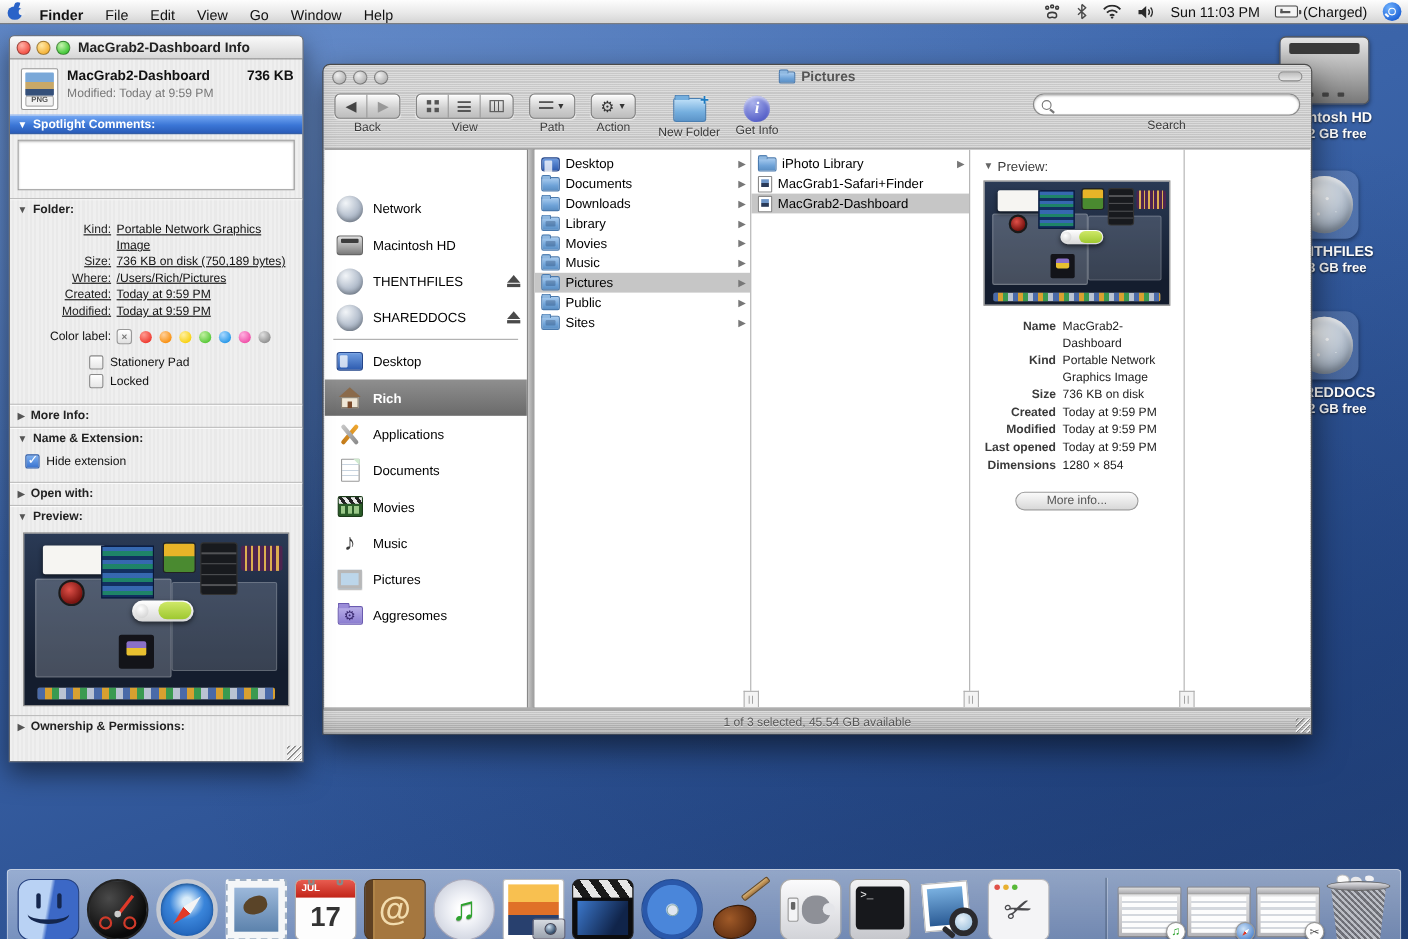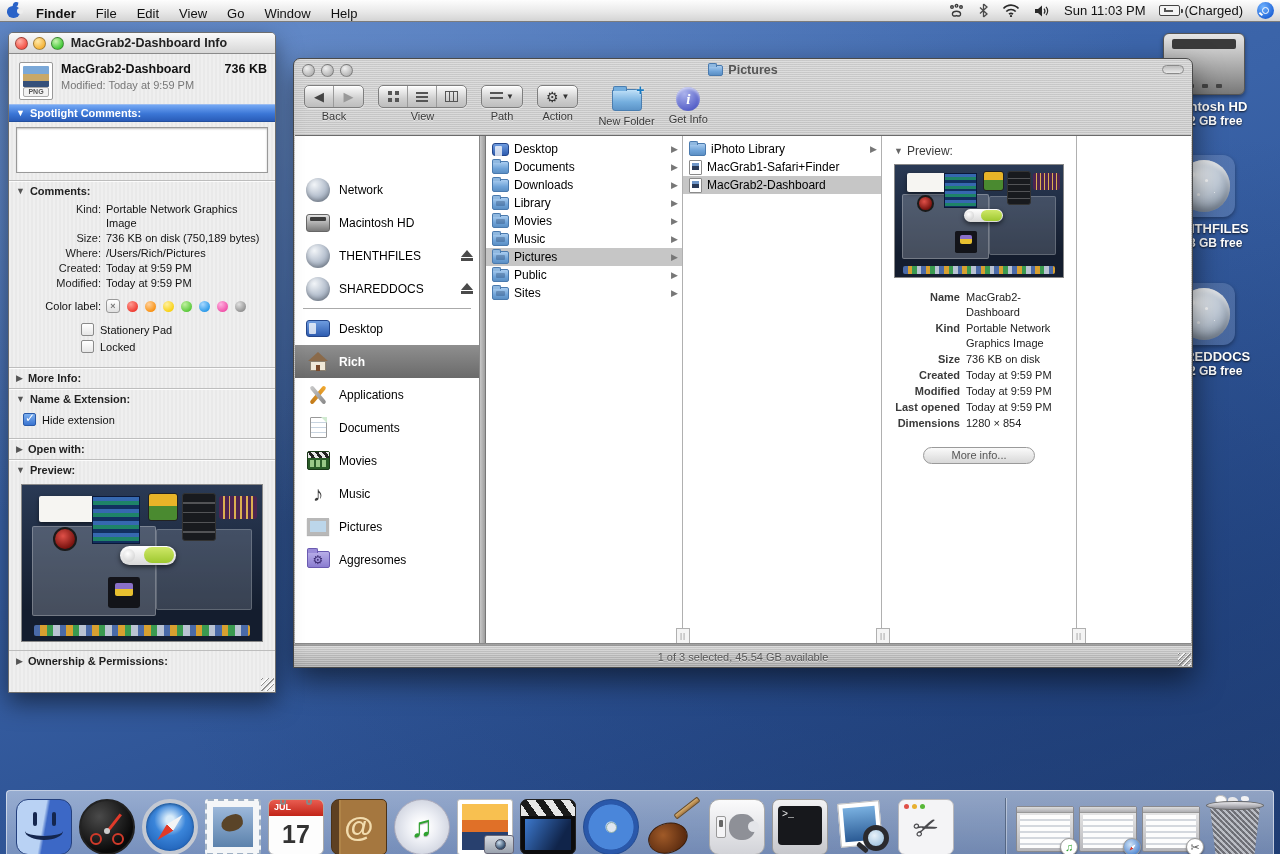--- a/index.html
+++ b/index.html
@@ -69,21 +69,21 @@
   .info-head .sz{font-size:12.5px;font-weight:bold;float:right;}
   .info-head .mod{color:#777;font-size:11px;margin-top:3px;}
   .head-text{flex:1;}
   .head-row{display:flex;justify-content:space-between;gap:6px;}
   .spot-bar{height:18px;background:linear-gradient(#74a8f4,#3b76d6 55%,#2a5cb8);display:flex;align-items:center;gap:5px;padding:0 7px;color:#fff;font-weight:bold;border-top:1px solid #9bbcf0;border-bottom:1px solid #23509e;}
   .spot-bar .tri{color:#fff;font-size:9px;}
   .comment-box{margin:5px 7px 7px 7px;height:46px;background:#fff;border:1px solid #999;box-shadow:inset 0 1px 2px rgba(0,0,0,.25);}
   .sec-line{border-top:1px solid #bdbdbd;box-shadow:0 1px 0 rgba(255,255,255,.8);}
   .sec-head{display:flex;align-items:center;gap:5px;padding:4px 7px;font-weight:bold;color:#222;}
   .sec-head .tri{font-size:9px;color:#555;}
-  .g-rows{padding:1px 8px 4px 4px;}
+  .g-rows{padding:1px 8px 4px 4px;text-decoration:underline;}
   .g-row{display:grid;grid-template-columns:88px 1fr;column-gap:5px;line-height:14px;margin-bottom:1px;}
   .g-row .gl{text-align:right;color:#222;}
   .g-row .gv{color:#111;}
   .label-row{display:grid;grid-template-columns:88px 1fr;column-gap:5px;align-items:center;padding:4px 8px 2px 4px;}
   .dots{display:flex;gap:7px;align-items:center;}
   .xbtn{width:14px;height:14px;border:1px solid #999;border-radius:3px;background:linear-gradient(#fff,#e0e0e0);color:#777;font-size:9px;font-weight:bold;text-align:center;line-height:12px;}
   .dot{width:11px;height:11px;border-radius:50%;}
   .d1{background:radial-gradient(circle at 35% 30%,#ff9a90,#ee3a30 75%);}
   .d2{background:radial-gradient(circle at 35% 30%,#ffd09a,#f89010 75%);}
   .d3{background:radial-gradient(circle at 35% 30%,#fff0a0,#f8d010 75%);}
@@ -433,20 +433,26 @@
       <span class="tb-label">Action</span>
     </div>
     <div class="tb-group" style="margin-left:6px;">
       <span class="newfolder-icon" style="margin-top:4px;"></span>
       <span class="tb-label" style="margin-top:2px;">New Folder</span>
     </div>
     <div class="tb-group">
       <span class="getinfo-icon" style="margin-top:2px;">i</span>
       <span class="tb-label">Get Info</span>
     </div>
+    <div class="search-wrap">
+      <div class="search-field">
+        <span class="mag"></span>
+      </div>
+      <span class="tb-label">Search</span>
+    </div>
   </div>
 
   <div class="f-body">
 
     <div class="sidebar">
       <div class="sb-item">
         <span class="sb-ic">
             <span class="ic-globe"></span>
           </span>
         <span>Network</span>
@@ -683,21 +689,21 @@
 
   <div class="spot-bar">
     <span class="tri">▼</span>
     <span>Spotlight Comments:</span>
   </div>
   <div class="comment-box"></div>
 
   <div class="sec-line"></div>
   <div class="sec-head">
     <span class="tri">▼</span>
-    <span>Comments:</span>
+    <span>Folder:</span>
   </div>
   <div class="g-rows">
     <div class="g-row">
         <span class="gl">Kind:</span>
         <span class="gv">Portable Network Graphics Image</span>
       </div>
     <div class="g-row">
         <span class="gl">Size:</span>
         <span class="gv">736 KB on disk (750,189 bytes)</span>
       </div>

